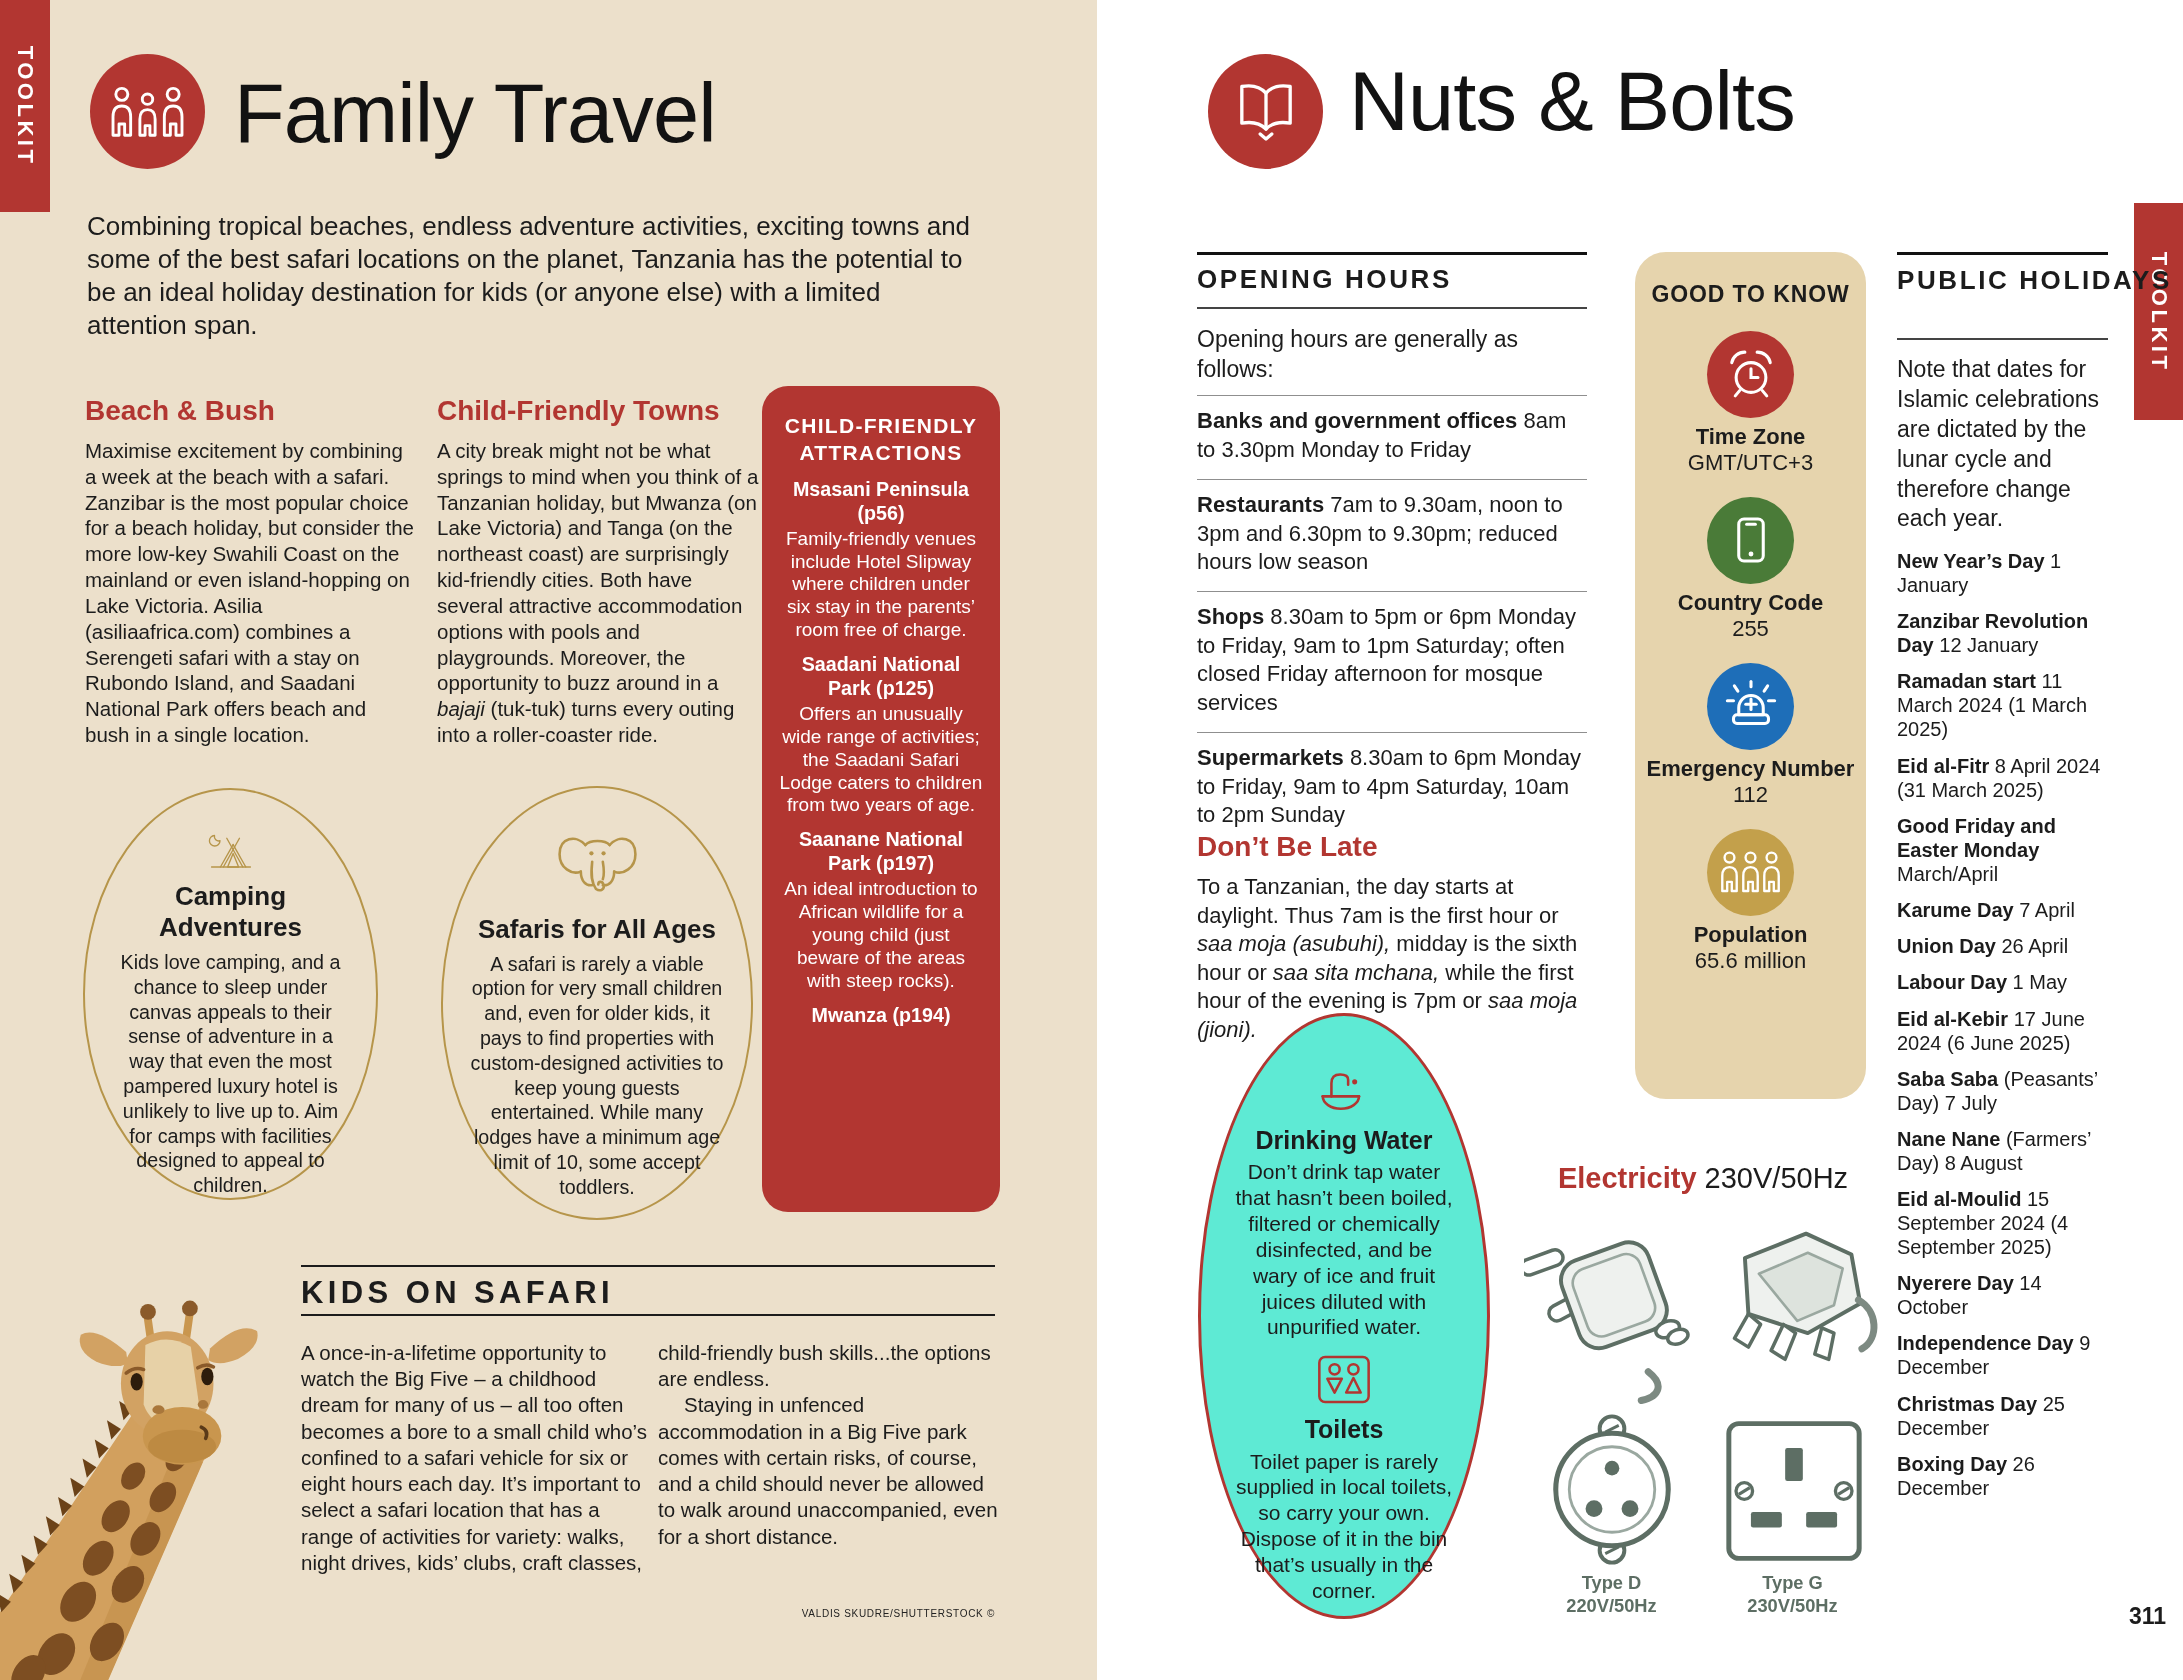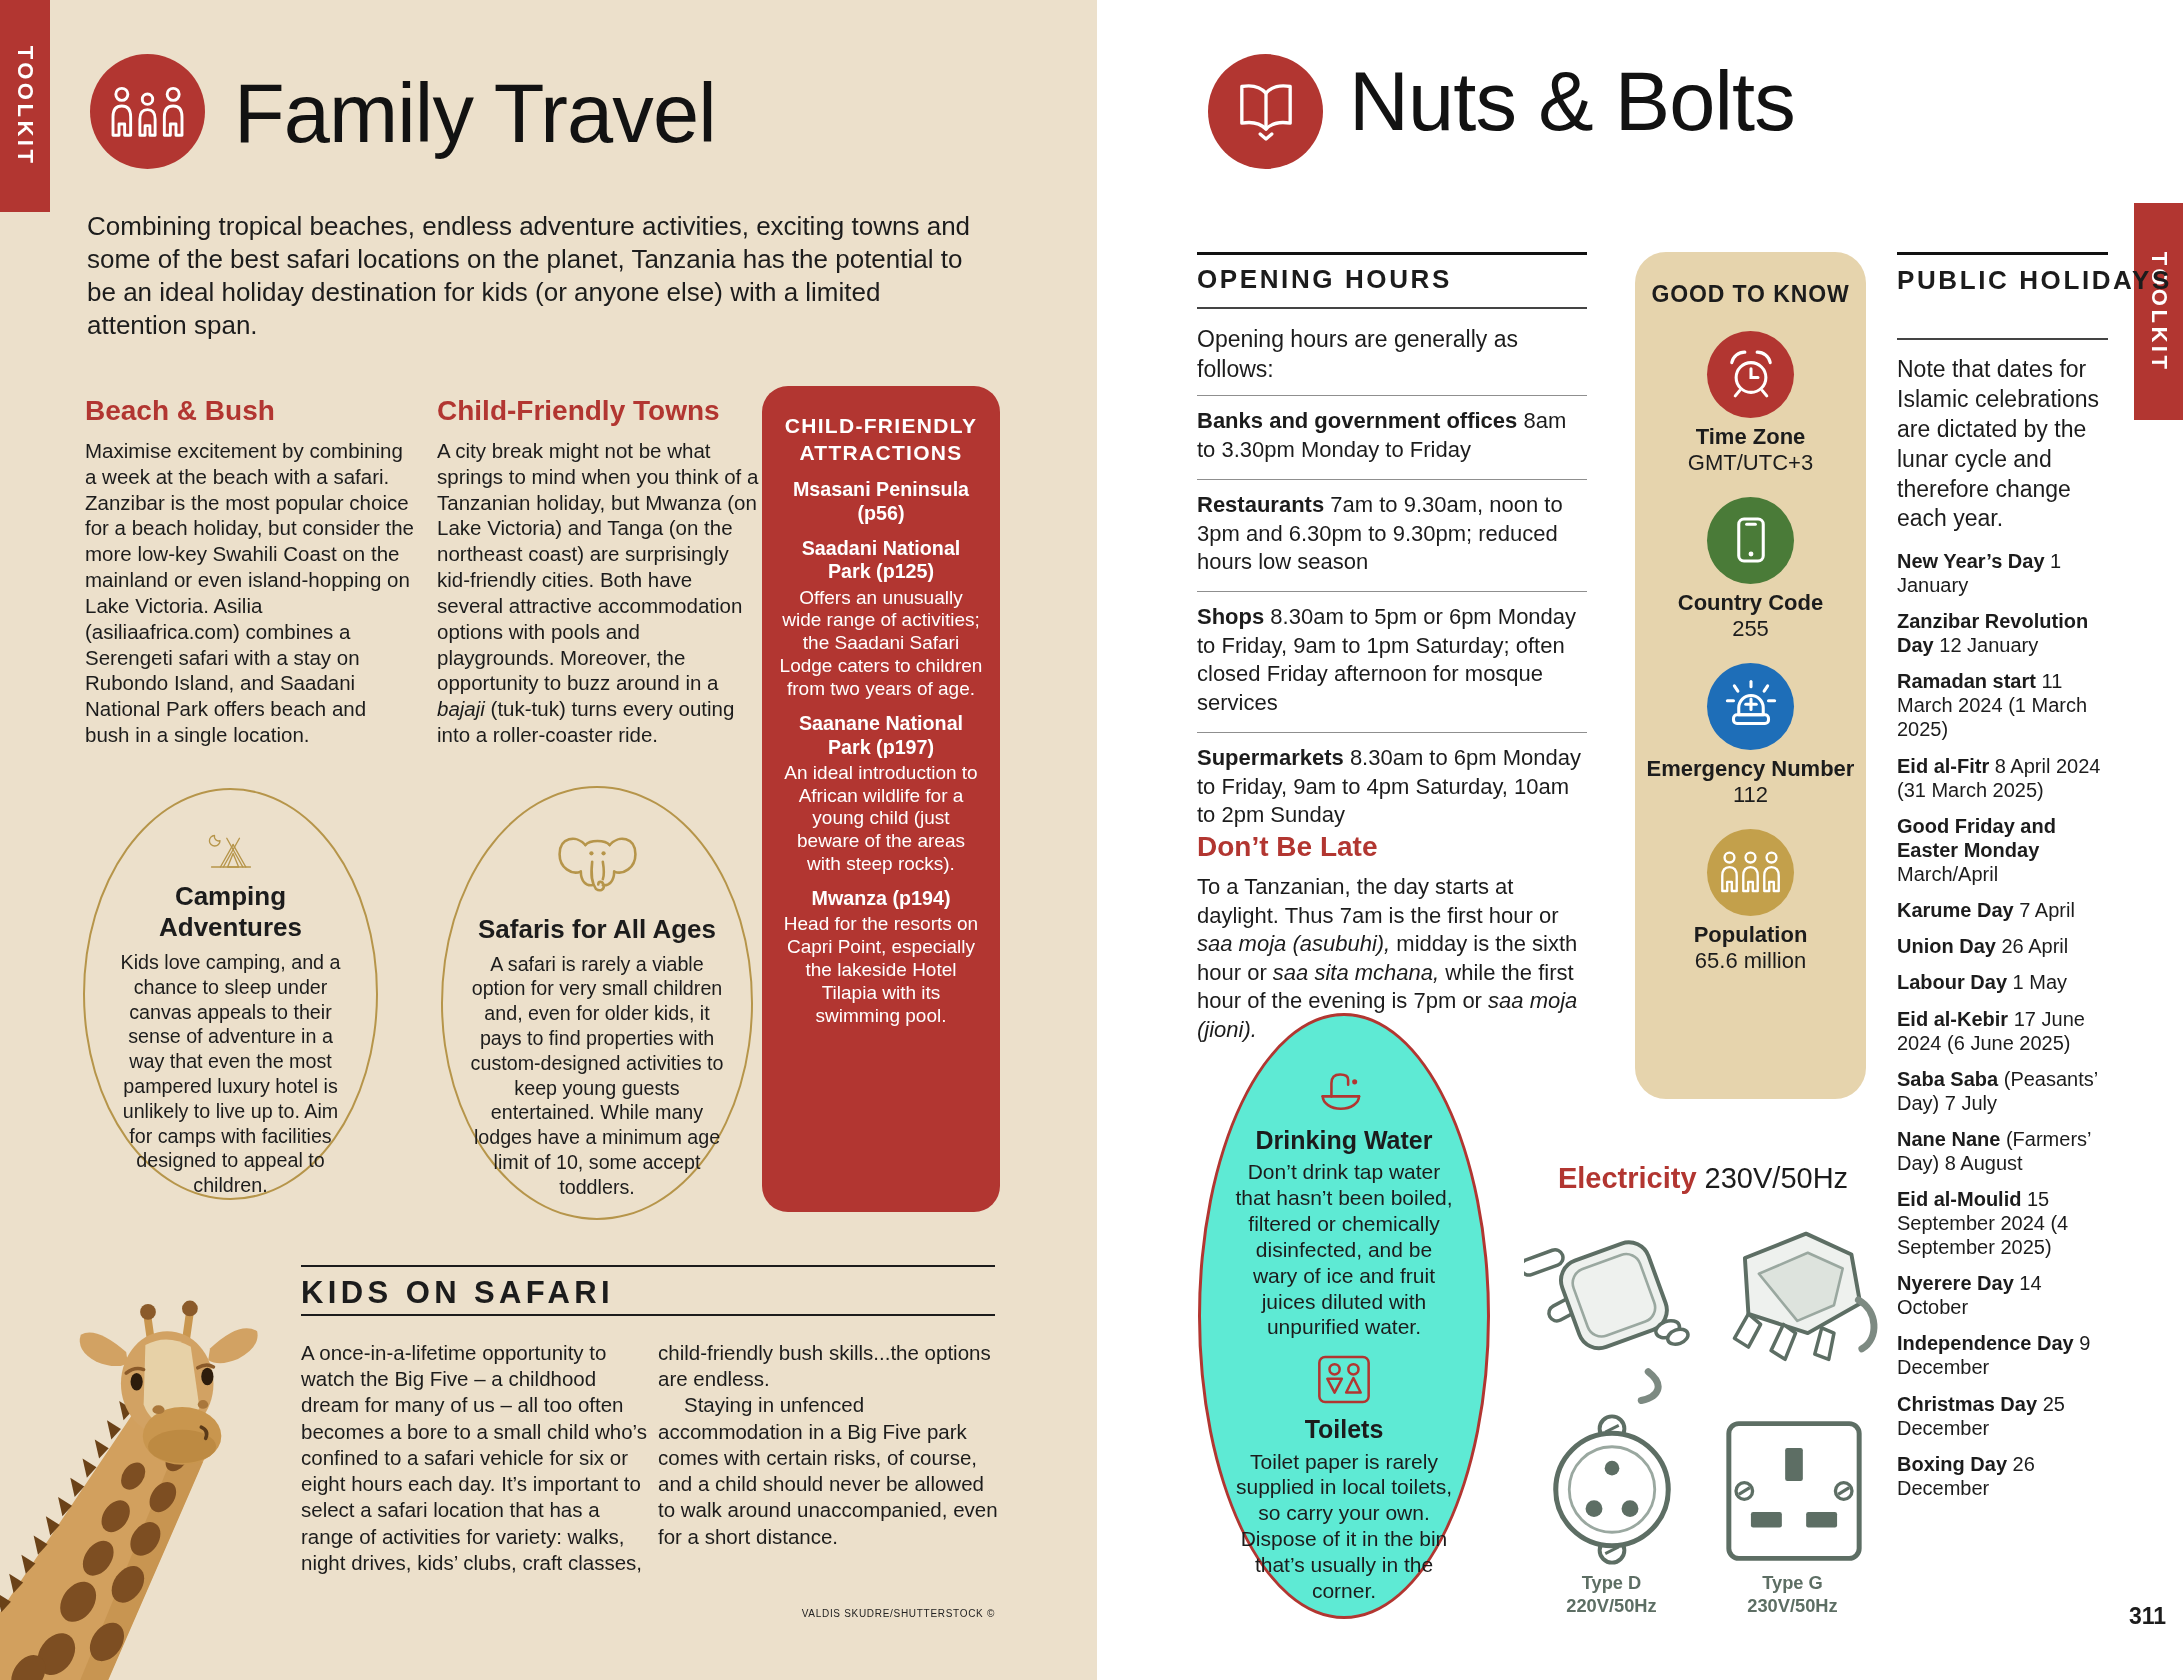--- a/index.html
+++ b/index.html
@@ -135,26 +135,26 @@
 
   <div id="bb-head" class="colhead">Beach &amp; Bush</div>
   <div id="bb-body" class="colbody">Maximise excitement by combining a week at the beach with a safari. Zanzibar is the most popular choice for a beach holiday, but consider the more low-key Swahili Coast on the mainland or even island-hopping on Lake Victoria. Asilia (asiliaafrica.com) combines a Serengeti safari with a stay on Rubondo Island, and Saadani National Park offers beach and bush in a single location.</div>
 
   <div id="cft-head" class="colhead">Child-Friendly Towns</div>
   <div id="cft-body" class="colbody"><span>A city break might not be what springs to mind when you think of a Tanzanian holiday, but Mwanza (on Lake Victoria) and Tanga (on the northeast coast) are surprisingly kid-friendly cities. Both have several attractive accommodation options with pools and playgrounds. Moreover, the opportunity to buzz around in a </span><span class="seg-i">bajaji</span><span> (tuk-tuk) turns every outing into a roller-coaster ride.</span></div>
 
   <div id="attr-box">
     <div id="attr-title">CHILD-FRIENDLY ATTRACTIONS</div>
     <div class="attr-name">Msasani Peninsula (p56)</div>
+    <div class="attr-txt">Family-friendly venues include Hotel Slipway where children under six stay in the parents’ room free of charge.</div>
     <div class="attr-name">Saadani National Park (p125)</div>
     <div class="attr-txt">Offers an unusually wide range of activities; the Saadani Safari Lodge caters to children from two years of age.</div>
     <div class="attr-name">Saanane National Park (p197)</div>
     <div class="attr-txt">An ideal introduction to African wildlife for a young child (just beware of the areas with steep rocks).</div>
     <div class="attr-name">Mwanza (p194)</div>
-    <div class="attr-txt">Head for the resorts on Capri Point, especially the lakeside Hotel Tilapia with its swimming pool.</div>
   </div>
 
   <div id="oval-camp" class="gold-oval">
     <svg width="94" height="70" viewBox="0 0 120 86">
       <g fill="none" stroke="#b6954a" stroke-width="3.2" stroke-linecap="round" stroke-linejoin="round">
         <path d="M34 16 A12.5 12.5 0 1 1 21 3.5 A10.5 10.5 0 0 0 34 16 Z"></path>
         <path d="M50 10 L88 78"></path>
         <path d="M80 10 L42 78"></path>
         <path d="M65 25 L35 78"></path>
         <path d="M65 25 L95 78"></path>

